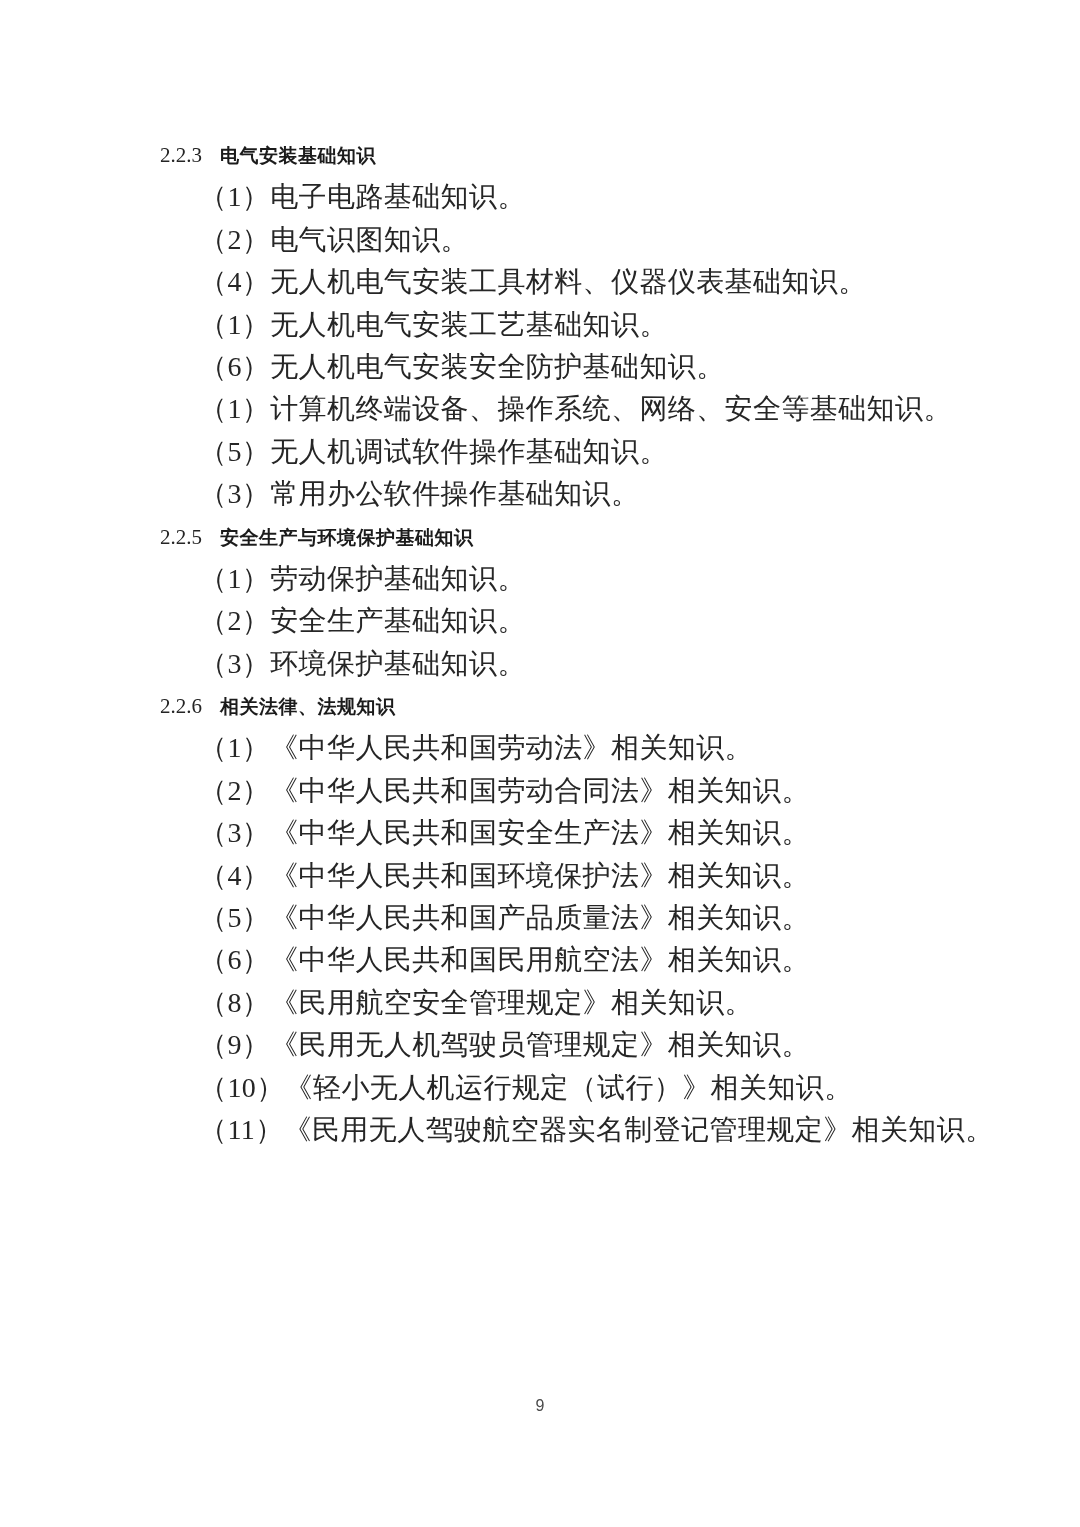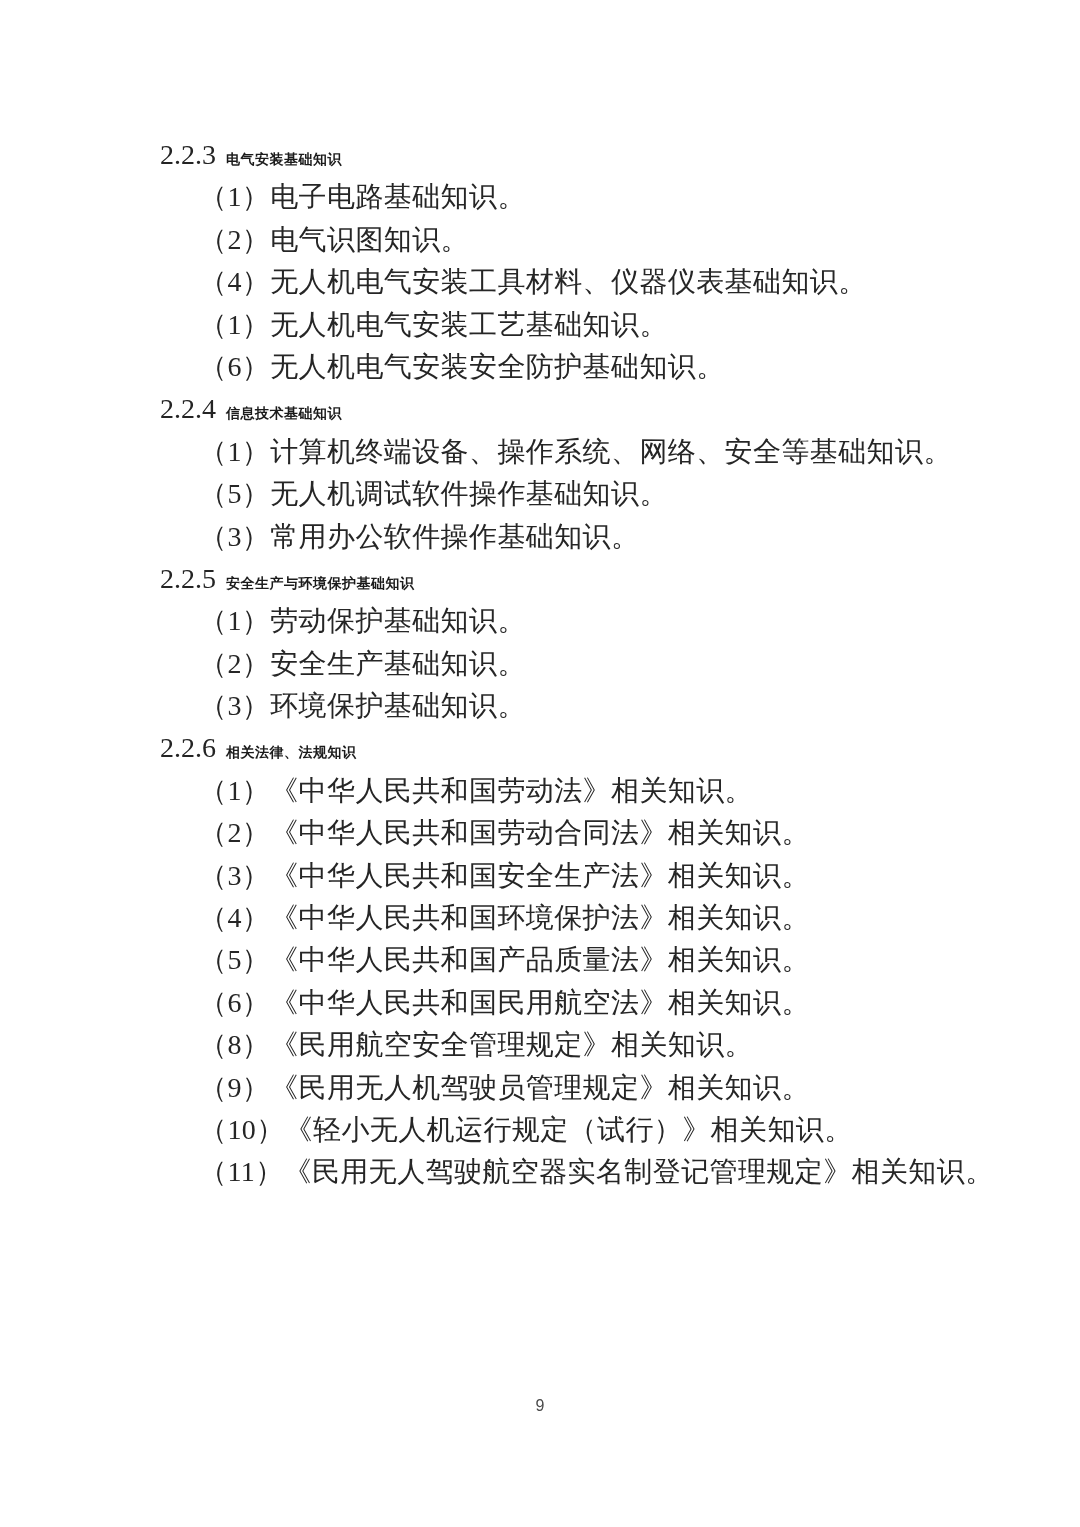--- a/index.html
+++ b/index.html
@@ -24,29 +24,29 @@
       margin: 0;
       height: 42.4px;
       line-height: 42.4px;
       white-space: nowrap;
     }
     .sec-heading {
       padding-left: 160px;
     }
     .sec-num {
       font-family: "Liberation Serif", "DejaVu Serif", serif;
-      font-size: 28px;
+      font-size: 21px;
       color: #242424;
     }
     .sec-title {
       font-family: "Liberation Sans", "DejaVu Sans", sans-serif;
       font-weight: 700;
-      font-size: 14px;
+      font-size: 19px;
       color: #1b1b1b;
-      margin-left: 6px;
+      margin-left: 14px;
       letter-spacing: 0.5px;
     }
     .item {
       padding-left: 199px;
       font-family: "Liberation Serif", "DejaVu Serif", serif;
       font-size: 28px;
       color: #262626;
       letter-spacing: 0.4px;
     }
     .page-number {
@@ -70,24 +70,20 @@
     <p class="line sec-heading">
       <span class="sec-num">2.2.3</span>
       <span class="sec-title">电气安装基础知识</span>
     </p>
     <p class="line item">（1）电子电路基础知识。</p>
     <p class="line item">（2）电气识图知识。</p>
     <p class="line item">（4）无人机电气安装工具材料、仪器仪表基础知识。</p>
     <p class="line item">（1）无人机电气安装工艺基础知识。</p>
     <p class="line item">（6）无人机电气安装安全防护基础知识。</p>
 
-    <p class="line sec-heading">
-      <span class="sec-num">2.2.4</span>
-      <span class="sec-title">信息技术基础知识</span>
-    </p>
     <p class="line item">（1）计算机终端设备、操作系统、网络、安全等基础知识。</p>
     <p class="line item">（5）无人机调试软件操作基础知识。</p>
     <p class="line item">（3）常用办公软件操作基础知识。</p>
 
     <p class="line sec-heading">
       <span class="sec-num">2.2.5</span>
       <span class="sec-title">安全生产与环境保护基础知识</span>
     </p>
     <p class="line item">（1）劳动保护基础知识。</p>
     <p class="line item">（2）安全生产基础知识。</p>

